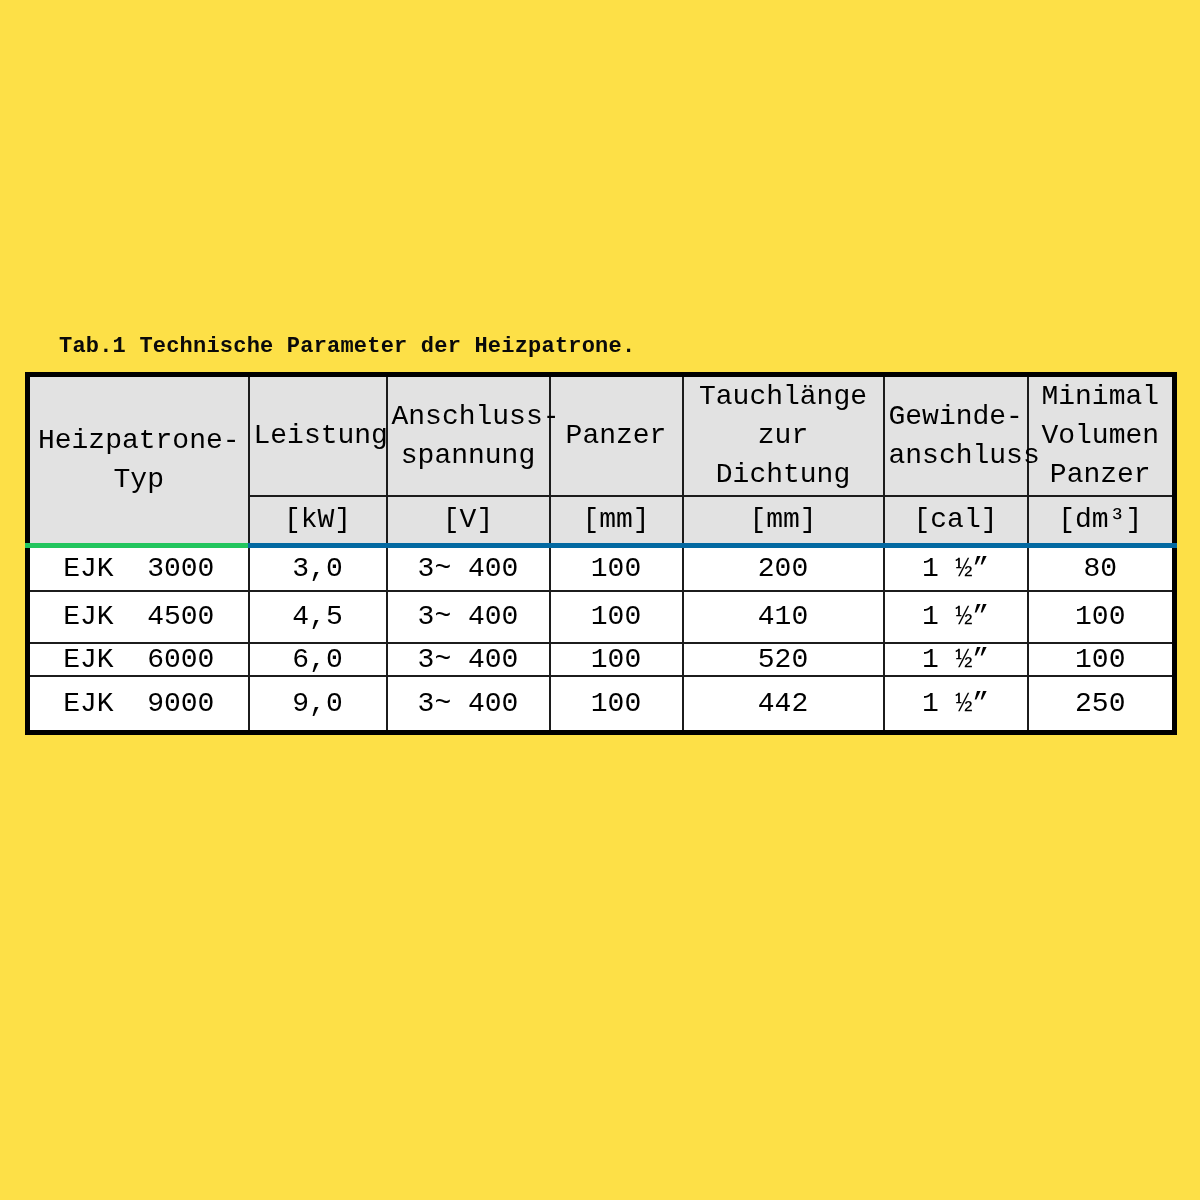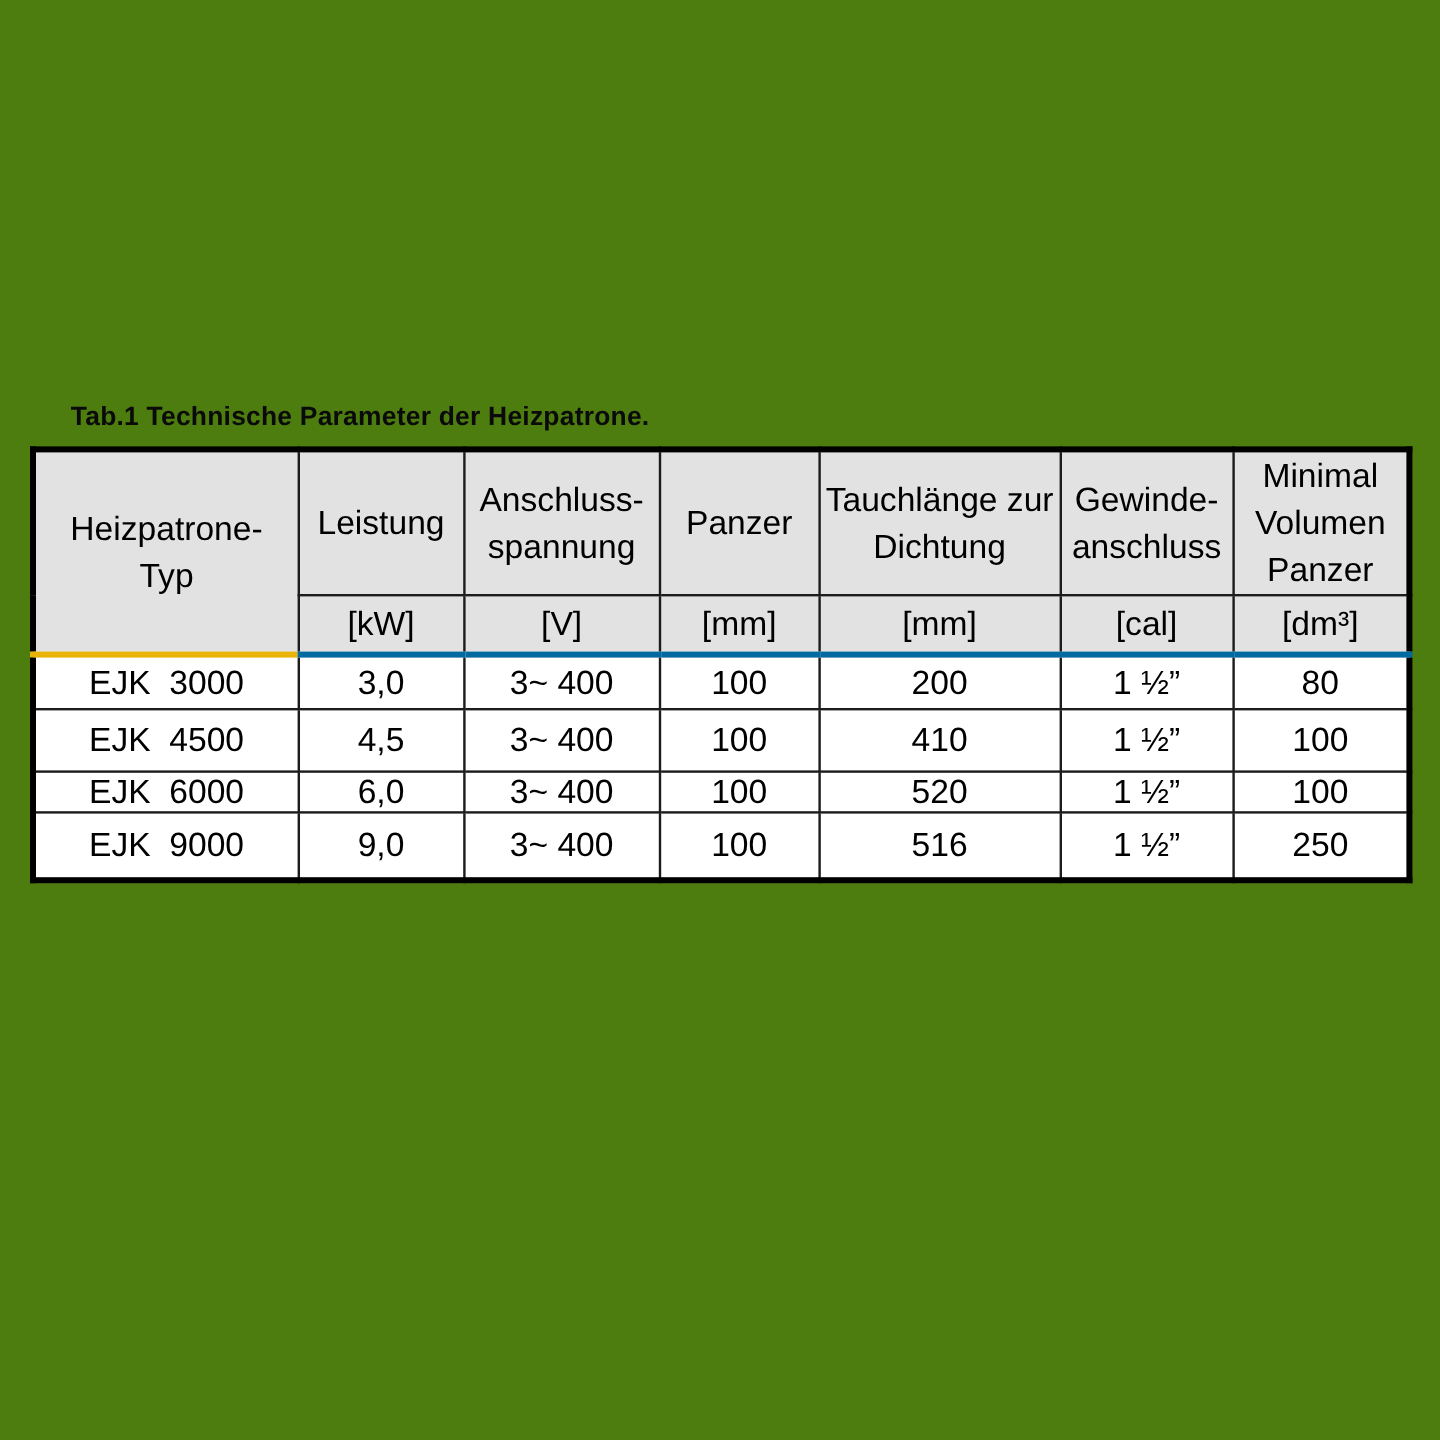--- a/index.html
+++ b/index.html
@@ -1,22 +1,22 @@
 <!DOCTYPE html>
 <html><head>
 <meta charset="utf-8">
 <style>
   * { margin: 0; padding: 0; box-sizing: border-box; }
   html, body { background: #ffffff; }
   .page {
     position: relative;
     width: 1200px;
     height: 1200px;
-    background: #4d7c0f;
-    font-family: Liberation Sans, sans-serif;
+    background: #fde047;
+    font-family: Liberation Mono, monospace;
     color: #000000;
     overflow: hidden;
   }
   .caption {
     position: absolute;
     left: 59px;
     top: 334px;
     font-size: 22px;
     font-weight: bold;
     letter-spacing: 0.2px;
@@ -41,21 +41,21 @@
   }
   thead th {
     background: #e2e2e2;
     white-space: pre-line;
     line-height: 1.4;
   }
   tr.hdr-row { height: 121px; }
   tr.unit-row { height: 50px; }
   tr.unit-row th { border-bottom: 5px solid #0369a1; }
   th.typ-header { border-bottom: 5px solid #000000; }
-  tbody tr:first-child td { border-top: 5px solid #eab308; margin-top: 28px; }
+  tbody tr:first-child td { border-top: 5px solid #22c55e; margin-top: 28px; }
   th.typ-header, td.typ-cell { border-right: 5px solid #000000; }
   td.typ-cell { white-space: pre; }
   tbody tr { background: #ffffff; }
   tr.data-row-0 { height: 45px; }
   tr.data-row-1 { height: 52px; }
   tr.data-row-2 { height: 29px; }
   tr.data-row-3 { height: 57px; }
 </style>
 </head>
 <body>
@@ -125,20 +125,20 @@
         <td>100</td>
         <td>520</td>
         <td>1 ½”</td>
         <td>100</td>
       </tr>
       <tr class="data-row-3">
         <td class="typ-cell">EJK  9000</td>
         <td>9,0</td>
         <td>3~ 400</td>
         <td>100</td>
-        <td>516</td>
+        <td>442</td>
         <td>1 ½”</td>
         <td>250</td>
       </tr>
     </tbody>
   </table>
 
 </div>
 
 </body></html>

